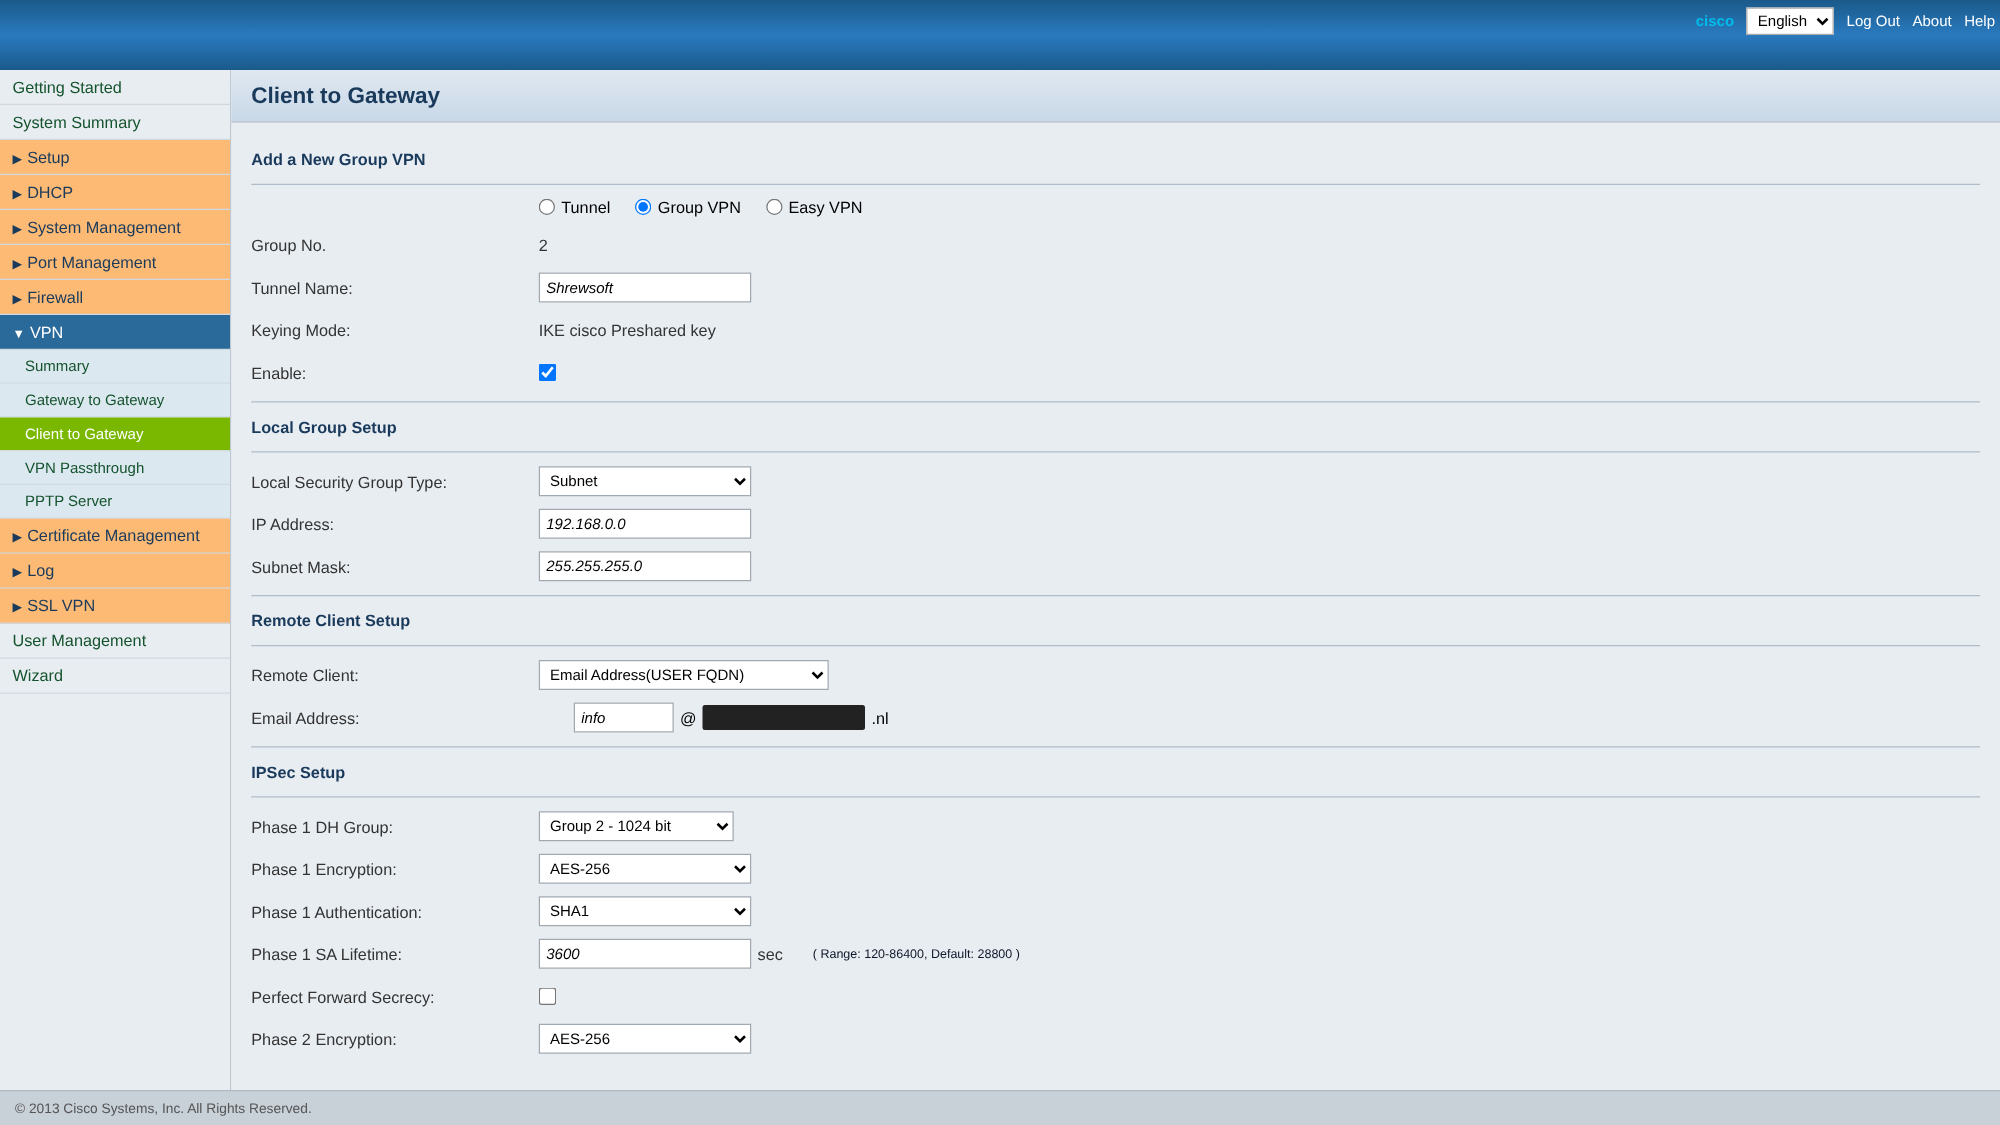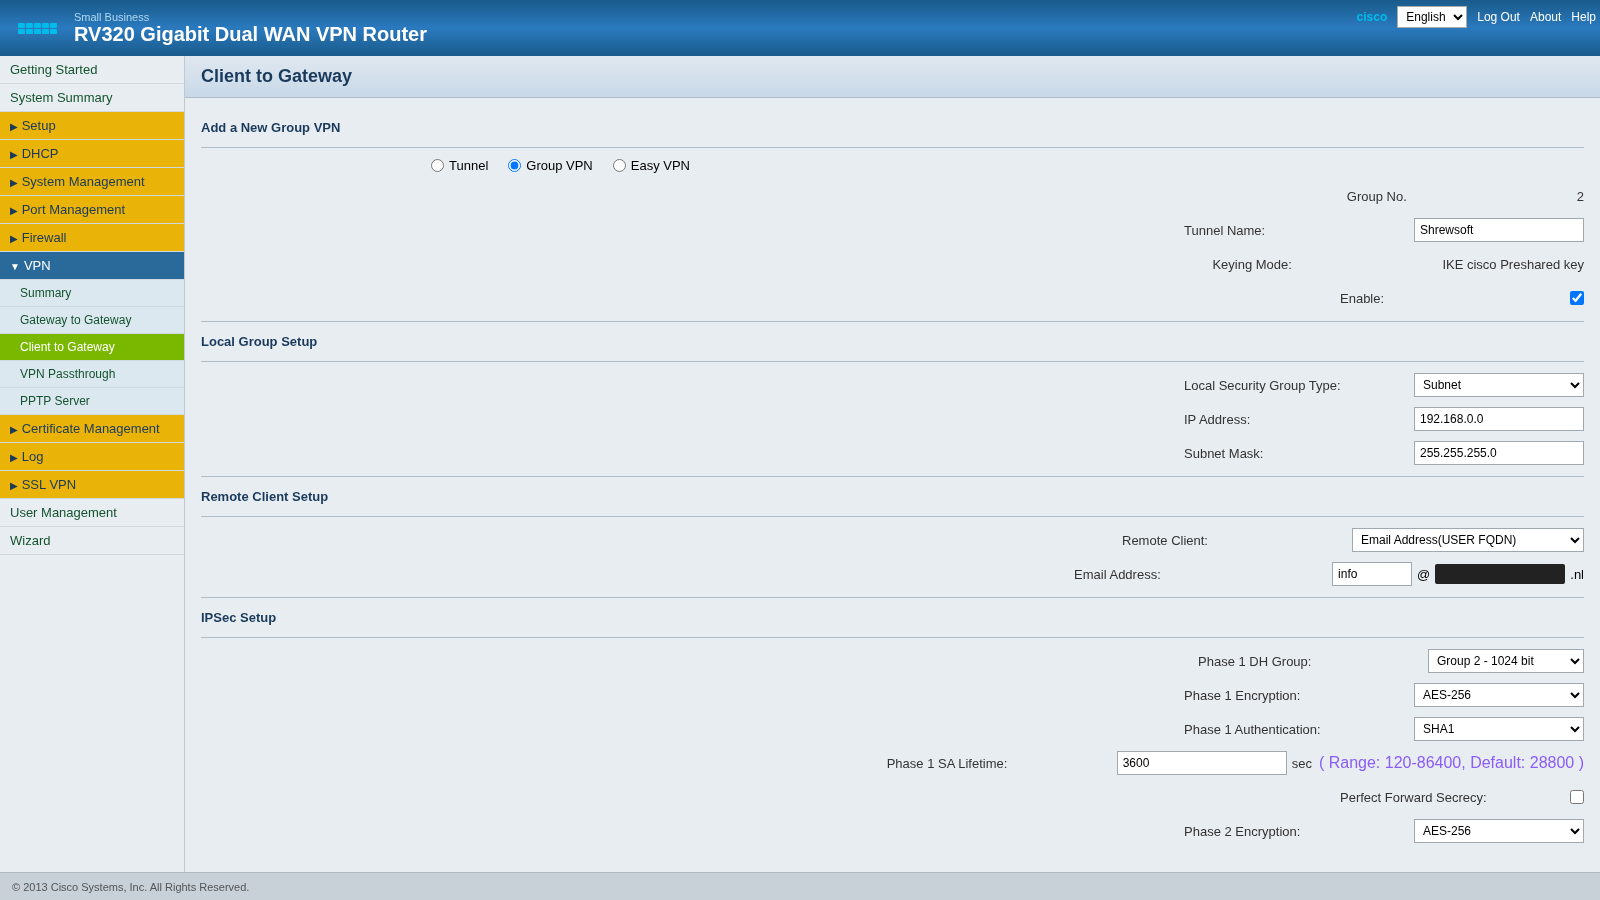--- a/index.html
+++ b/index.html
@@ -96,21 +96,21 @@
       display: block;
       padding: 6px 10px;
       font-size: 13px;
       color: #14532d;
       cursor: pointer;
       border-bottom: 1px solid #d0d8e0;
       text-decoration: none;
     }
     .sidebar-item.active { background: #7ab800; color: white; }
     .sidebar-item.section-header {
-      background: #eab308;
+      background: #fdba74;
       font-weight: normal;
       color: #1a3a5c;
     }
     .sidebar-item.section-header.expanded { background: #b8c8d8; }
     .sidebar-item.sub-item {
       padding-left: 20px;
       background: #dce8f0;
       font-size: 12px;
     }
     .sidebar-item.sub-item.active { background: #7ab800; color: white; }
@@ -148,21 +148,20 @@
     .divider {
       border: none;
       border-top: 1px solid #b0bcc8;
       margin: 10px 0;
     }
     .form-row {
       display: flex;
       align-items: center;
       margin-bottom: 8px;
       min-height: 26px;
-      justify-content: flex-end;
     }
     .form-label {
       width: 230px;
       flex-shrink: 0;
       color: #333;
       font-size: 13px;
     }
     .form-value {
       color: #333;
       font-size: 13px;
@@ -179,35 +178,36 @@
       align-items: center;
       gap: 5px;
       font-size: 13px;
     }
     input[type="text"], input[type="number"] {
       border: 1px solid #a0a8b0;
       padding: 3px 5px;
       font-size: 12px;
       background: white;
       height: 24px;
+      font-style: italic;
     }
     .input-medium { width: 170px; }
     .input-short { width: 80px; }
     select.form-select {
       border: 1px solid #a0a8b0;
       padding: 2px 4px;
       font-size: 12px;
       background: white;
       height: 24px;
       width: 170px;
     }
     .hint-text {
-      color: #8b5cf6;
-      font-size: 16px;
-      margin-left: 7px;
+      color: #0f172a;
+      font-size: 10px;
+      margin-left: 24px;
     }
     .email-group {
       display: flex;
       align-items: center;
       gap: 5px;
       margin-left: 28px;
     }
     .redacted-block {
       display: inline-block;
       background: #222;
@@ -229,40 +229,20 @@
       padding: 0 12px;
       font-size: 11px;
       color: #555;
       border-top: 1px solid #b0b8c0;
     }
   </style>
 </head>
 <body>
 
 <div id="header">
-  <div class="logo-area">
-    <div class="cisco-logo">
-      <div class="cisco-logo-grid">
-        <div class="cisco-logo-dot"></div>
-        <div class="cisco-logo-dot"></div>
-        <div class="cisco-logo-dot"></div>
-        <div class="cisco-logo-dot"></div>
-        <div class="cisco-logo-dot"></div>
-        <div class="cisco-logo-dot"></div>
-        <div class="cisco-logo-dot"></div>
-        <div class="cisco-logo-dot"></div>
-        <div class="cisco-logo-dot"></div>
-        <div class="cisco-logo-dot"></div>
-      </div>
-    </div>
-    <div class="header-titles">
-      <span class="small-business">Small Business</span>
-      <span class="product-name">RV320  Gigabit Dual WAN VPN Router</span>
-    </div>
-  </div>
   <div class="top-nav">
     <span class="cisco-brand">cisco</span>
     <select>
       <option>English</option>
     </select>
     <a>Log Out</a>
     <a>About</a>
     <a>Help</a>
   </div>
 </div>

